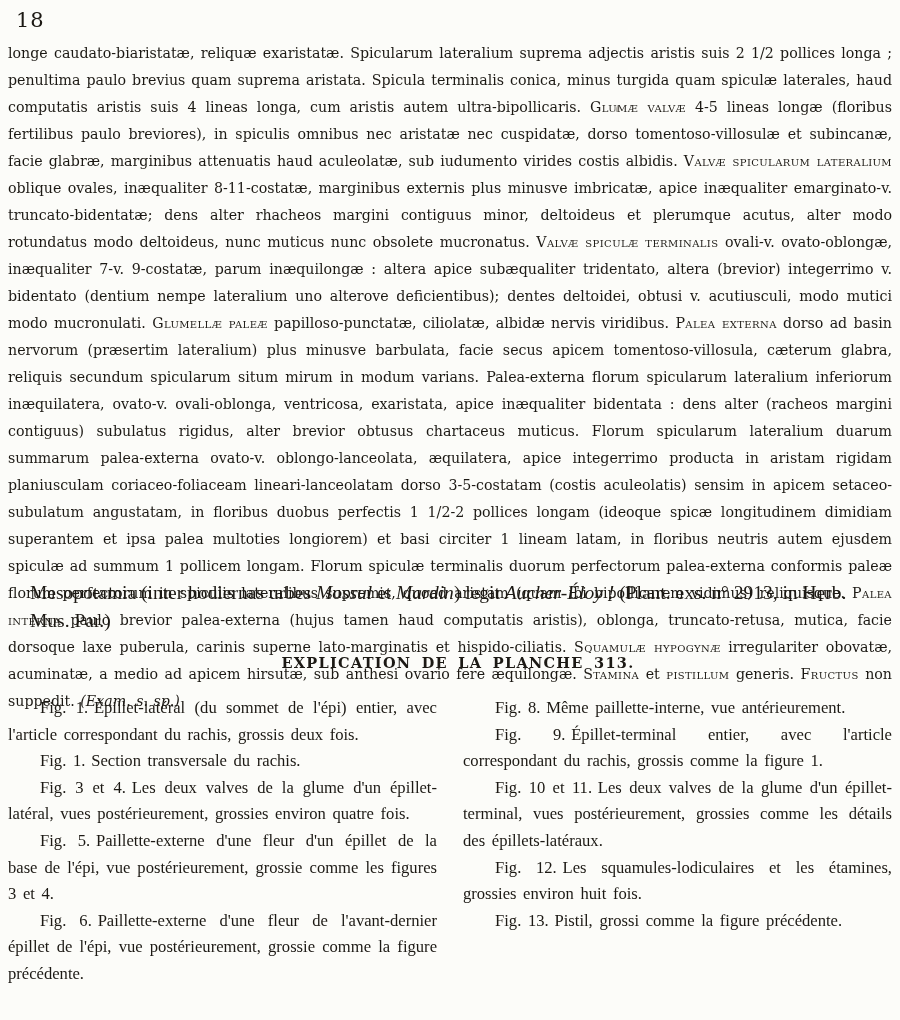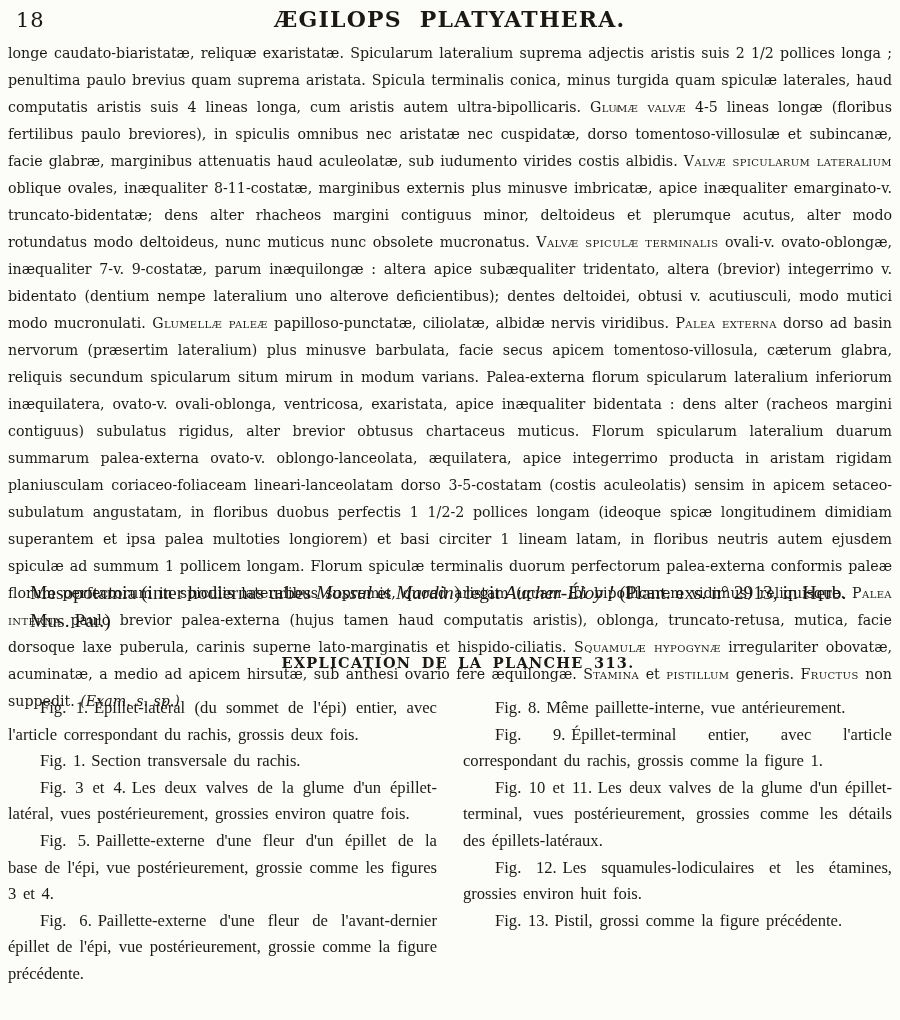--- a/index.html
+++ b/index.html
@@ -51,21 +51,20 @@
     position:absolute; left:616px; top:106px; width:3px; height:6px;
     background:#8a857c; border-radius:2px; opacity:.65; transform:rotate(12deg);
   }
 </style>
 </head>
 <body>
 
 <div class="page">
 
   <div class="pagenum">18</div>
-  <div class="title">ÆGILOPS PLATYATHERA.</div>
   <div class="speck"></div>
 
   <div class="desc"><span>longe caudato-biaristatæ, reliquæ exaristatæ. Spicularum lateralium suprema adjectis aristis suis 2 1/2 pollices longa ; penultima paulo brevius quam suprema aristata. Spicula terminalis conica, minus turgida quam spiculæ laterales, haud computatis aristis suis 4 lineas longa, cum aristis autem ultra-bipollicaris. </span><span class="sc">Glumæ valvæ</span><span> 4-5 lineas longæ (floribus fertilibus paulo breviores), in spiculis omnibus nec aristatæ nec cuspidatæ, dorso tomentoso-villosulæ et subincanæ, facie glabræ, marginibus attenuatis haud aculeolatæ, sub iudumento virides costis albidis. </span><span class="sc">Valvæ spicularum lateralium</span><span> oblique ovales, inæqualiter 8-11-costatæ, marginibus externis plus minusve imbricatæ, apice inæqualiter emarginato-v. truncato-bidentatæ; dens alter rhacheos margini contiguus minor, deltoideus et plerumque acutus, alter modo rotundatus modo deltoideus, nunc muticus nunc obsolete mucronatus. </span><span class="sc">Valvæ spiculæ terminalis</span><span> ovali-v. ovato-oblongæ, inæqualiter 7-v. 9-costatæ, parum inæquilongæ : altera apice subæqualiter tridentato, altera (brevior) integerrimo v. bidentato (dentium nempe lateralium uno alterove deficientibus); dentes deltoidei, obtusi v. acutiusculi, modo mutici modo mucronulati. </span><span class="sc">Glumellæ paleæ</span><span> papilloso-punctatæ, ciliolatæ, albidæ nervis viridibus. </span><span class="sc">Palea externa</span><span> dorso ad basin nervorum (præsertim lateralium) plus minusve barbulata, facie secus apicem tomentoso-villosula, cæterum glabra, reliquis secundum spicularum situm mirum in modum varians. Palea-externa florum spicularum lateralium inferiorum inæquilatera, ovato-v. ovali-oblonga, ventricosa, exaristata, apice inæqualiter bidentata : dens alter (racheos margini contiguus) subulatus rigidus, alter brevior obtusus chartaceus muticus. Florum spicularum lateralium duarum summarum palea-externa ovato-v. oblongo-lanceolata, æquilatera, apice integerrimo producta in aristam rigidam planiusculam coriaceo-foliaceam lineari-lanceolatam dorso 3-5-costatam (costis aculeolatis) sensim in apicem setaceo-subulatum angustatam, in floribus duobus perfectis 1 1/2-2 pollices longam (ideoque spicæ longitudinem dimidiam superantem et ipsa palea multoties longiorem) et basi circiter 1 lineam latam, in floribus neutris autem ejusdem spiculæ ad summum 1 pollicem longam. Florum spiculæ terminalis duorum perfectorum palea-externa conformis paleæ florum perfectorum in spiculis lateralibus supremis, quoad aristam (quam ibi bipollicarem vidimus) reliquisque. </span><span class="sc">Palea interna</span><span> paulo brevior palea-externa (hujus tamen haud computatis aristis), oblonga, truncato-retusa, mutica, facie dorsoque laxe puberula, carinis superne lato-marginatis et hispido-ciliatis. </span><span class="sc">Squamulæ hypogynæ</span><span> irregulariter obovatæ, acuminatæ, a medio ad apicem hirsutæ, sub anthesi ovario fere æquilongæ. </span><span class="sc">Stamina</span><span> et </span><span class="sc">pistillum</span><span> generis. </span><span class="sc">Fructus</span><span> non suppedit. </span><span class="it">(Exam. s. sp.)</span></div>
 
   <div class="locality"><span>Mesopotamia (inter hodiernas urbes </span><span class="it">Mossul</span><span> et </span><span class="it">Mardin</span><span>) legit </span><span class="it">Aucher-Éloy !</span><span> (Plant. exs. n° 2913, in Herb. Mus. Par.)</span></div>
 
   <div class="plate-heading">EXPLICATION DE LA PLANCHE 313.</div>
 
   <div class="columns">
     <div class="col">

